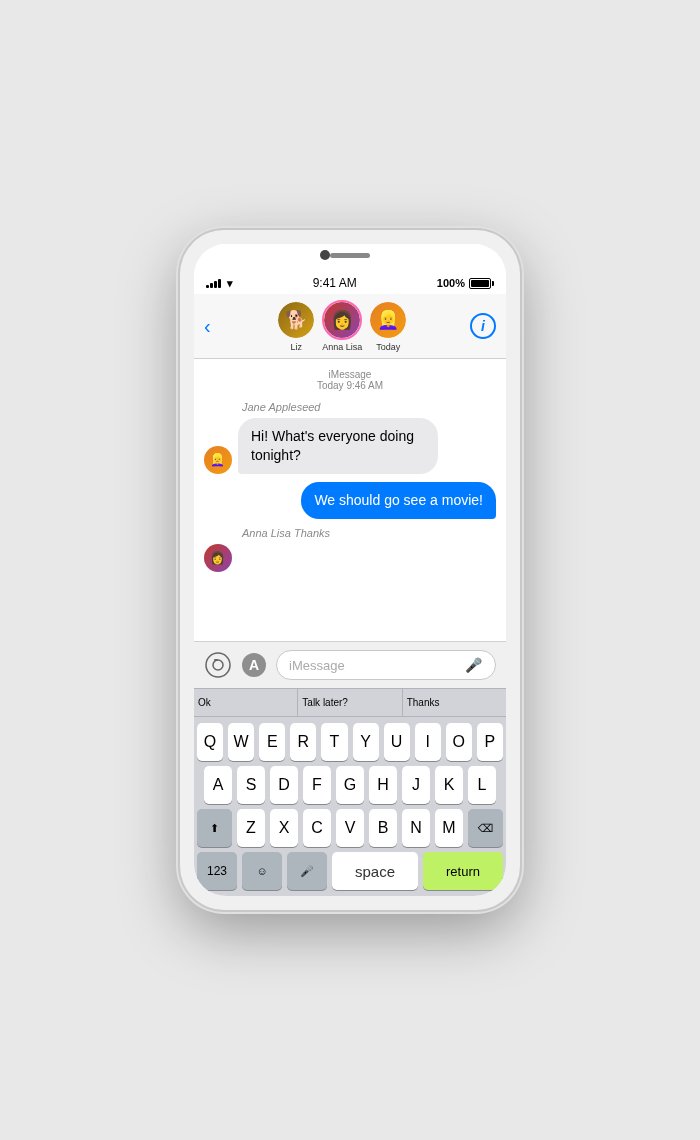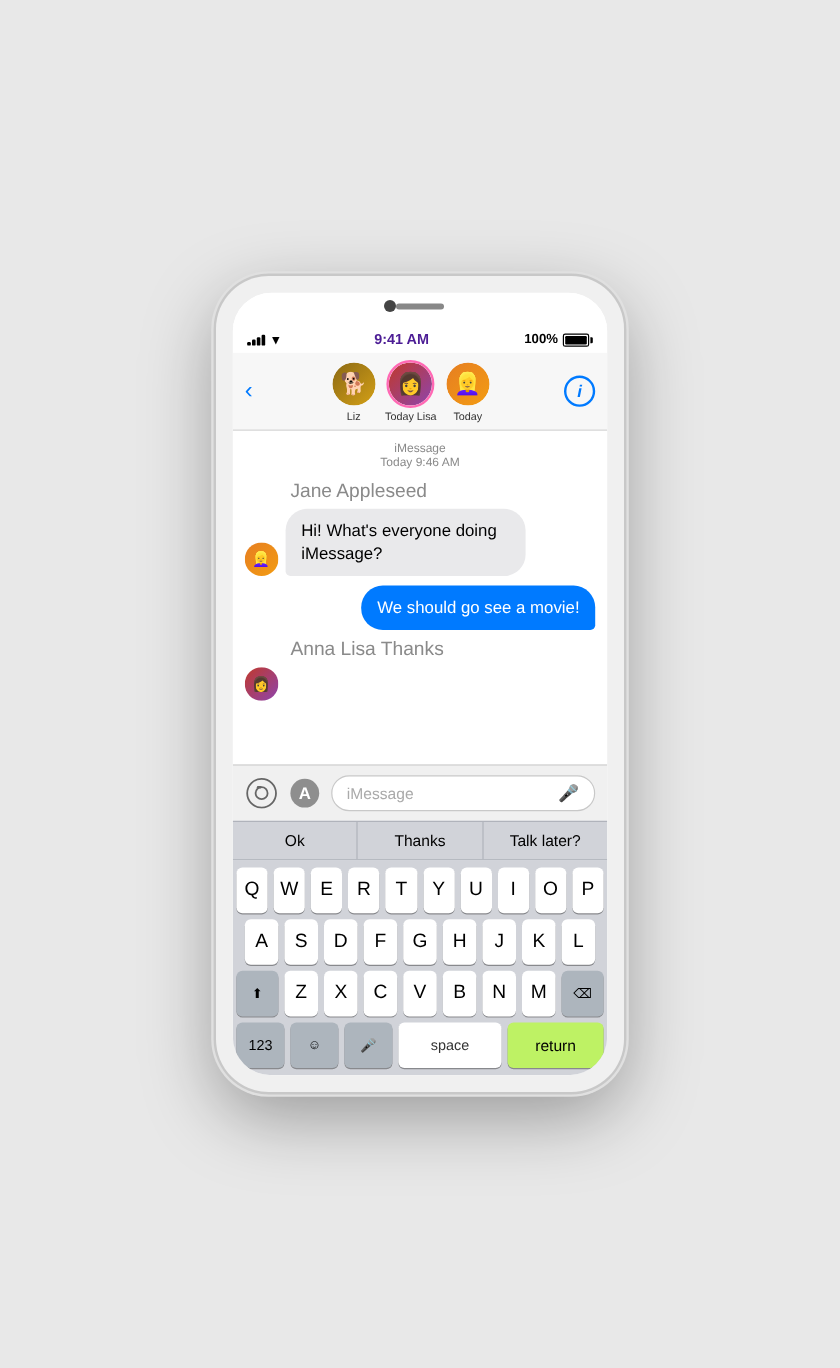--- a/index.html
+++ b/index.html
@@ -115,22 +115,22 @@
       width: 3px;
       background: #000;
       border-radius: 1px;
     }
     .wifi-icon {
       font-size: 11px;
       margin-left: 3px;
     }
     .status-time {
       font-size: 12px;
-      font-weight: 700;
-      color: #4c1d95;
+      font-weight: 400;
+      color: #000000;
     }
     .status-right {
       display: flex;
       align-items: center;
       gap: 4px;
       font-size: 11px;
       font-weight: 600;
     }
     .battery {
       display: flex;
@@ -242,24 +242,25 @@
       flex-direction: column;
       gap: 4px;
     }
     .message-timestamp {
       text-align: center;
       font-size: 10px;
       color: #8a8a8a;
       margin-bottom: 6px;
     }
     .sender-name {
-      font-size: 16px;
+      font-size: 11px;
       color: #8a8a8a;
       margin-left: 38px;
       margin-bottom: 1px;
+      font-style: italic;
     }
     .message-row {
       display: flex;
       align-items: flex-end;
       gap: 6px;
       margin-bottom: 4px;
     }
     .message-row.sent {
       justify-content: flex-end;
       text-align: center;
@@ -339,23 +340,23 @@
 
     
     .predictive-bar {
       background: #d1d3d9;
       display: flex;
       border-top: 1px solid #b0b3bb;
       border-bottom: 1px solid #b0b3bb;
     }
     .pred-item {
       flex: 1;
-      text-align: center;
-      padding: 8px 20px;
-      font-size: 13px;
+      text-align: left;
+      padding: 8px 4px;
+      font-size: 10px;
       color: #000;
       cursor: pointer;
       border-right: 1px solid #b0b3bb;
     }
     .pred-item:last-child { border-right: none; }
 
     
     .keyboard {
       background: #d1d3d9;
       padding: 6px 3px 4px;
@@ -384,21 +385,21 @@
       user-select: none;
     }
     .kb-key.special {
       background: #adb5bd;
       color: #000;
       font-size: 11px;
       max-width: 40px;
     }
     .kb-key.space-key {
       max-width: 130px;
-      font-size: 12px;
+      font-size: 15px;
       color: #333;
     }
     .kb-key.return-key {
       max-width: 80px;
       font-size: 13px;
       background: #bef264;
       color: #000;
     }
     .kb-key.shift-key {
       max-width: 38px;
@@ -463,21 +464,21 @@
         <div class="nav-avatar-wrap">
           <div class="nav-avatar">
             <div class="nav-avatar-inner avatar-liz">🐕</div>
           </div>
           <span class="nav-avatar-name">Liz</span>
         </div>
         <div class="nav-avatar-wrap">
           <div class="nav-avatar highlighted">
             <div class="nav-avatar-inner avatar-anna">👩</div>
           </div>
-          <span class="nav-avatar-name">Today Lisa</span>
+          <span class="nav-avatar-name">Anna Lisa</span>
         </div>
         <div class="nav-avatar-wrap">
           <div class="nav-avatar">
             <div class="nav-avatar-inner avatar-jane">👱‍♀️</div>
           </div>
           <span class="nav-avatar-name">Today</span>
         </div>
       </div>
       <div class="nav-info">i</div>
     </div>
@@ -486,21 +487,21 @@
       <div class="message-timestamp">
         <span>iMessage</span><br>
         <span>Today 9:46 AM</span>
       </div>
 
       <div class="sender-name">Jane Appleseed</div>
       <div class="message-row received">
         <div class="msg-avatar">
           <div class="msg-avatar-inner avatar-jane">👱‍♀️</div>
         </div>
-        <div class="bubble received">Hi! What's everyone doing iMessage?</div>
+        <div class="bubble received">Hi! What's everyone doing tonight?</div>
       </div>
 
       <div class="message-row sent">
         <div class="bubble sent">We should go see a movie!</div>
       </div>
 
       <div class="sender-name">Anna Lisa Thanks</div>
       <div class="message-row received">
         <div class="msg-avatar">
           <div class="msg-avatar-inner avatar-anna">👩</div>
@@ -523,22 +524,22 @@
         </svg>
       </div>
       <div class="message-input-wrap">
         <span class="message-input-placeholder">iMessage</span>
         <span class="mic-icon">🎤</span>
       </div>
     </div>
 
     <div class="predictive-bar">
       <div class="pred-item">Ok</div>
+      <div class="pred-item">Talk later?</div>
       <div class="pred-item">Thanks</div>
-      <div class="pred-item">Talk later?</div>
     </div>
 
     <div class="keyboard">
 
       <div class="kb-row">
         <div class="kb-key">Q</div>
         <div class="kb-key">W</div>
         <div class="kb-key">E</div>
         <div class="kb-key">R</div>
         <div class="kb-key">T</div>

